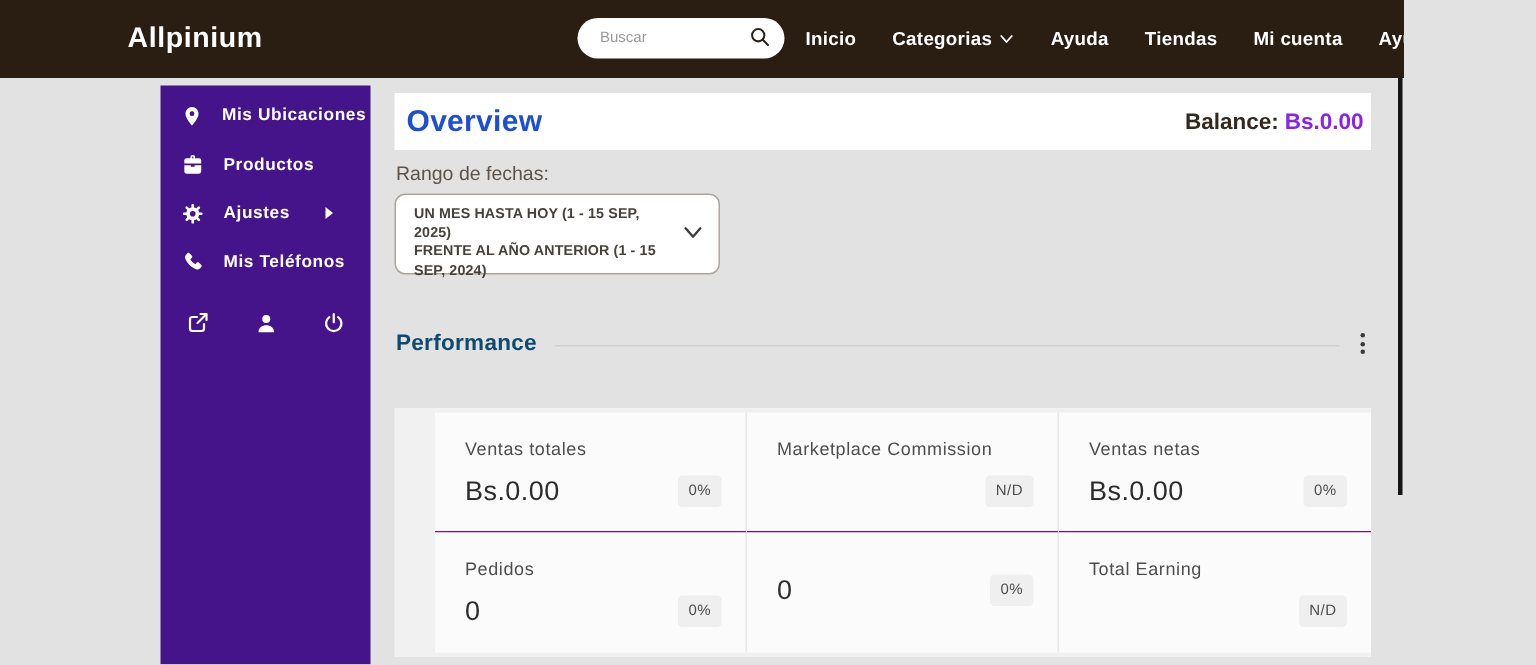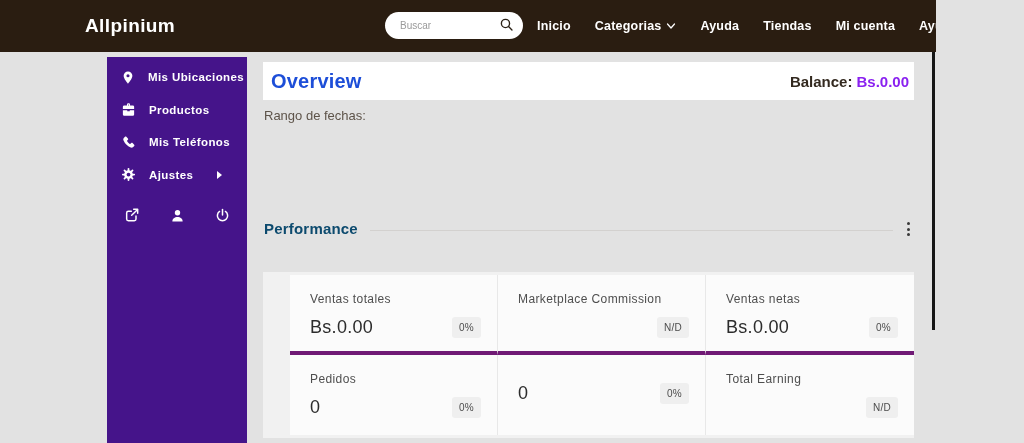--- a/index.html
+++ b/index.html
@@ -50,21 +50,21 @@
   .perf-title { font-size:15px; font-weight:bold; color:#0c4a6e; letter-spacing:.2px; white-space:nowrap; }
   .perf-divider { flex:1; height:1px; background:#d3d1cf; margin:4px 10px 0 12px; }
   .kebab { display:flex; flex-direction:column; gap:2.5px; padding:2px 4px; cursor:pointer; margin-top:2px; }
   .kebab .dot { width:3px; height:3px; border-radius:50%; background:#3a3a3a; }
 
   .cards-panel { position:absolute; top:272px; left:0; width:651px; height:166px; background:#f1f1f1;
           padding:3px 0 3px 27px; }
   .cards-grid { display:grid; grid-template-columns:repeat(3,208px); grid-template-rows:80px 80px; }
   .metric-cell { background:#fbfbfb; border-right:1px solid #e8e8e8; padding:17px 16px 0 20px; }
   .metric-cell:nth-child(3n) { border-right:none; }
-  .metric-cell:nth-child(-n+3) { border-bottom:4px solid #701a75; }
+  .metric-cell:nth-child(-n+3) { border-bottom:1px solid #701a75; }
   .metric-label { font-size:12px; color:#4e4e4e; letter-spacing:.4px; }
   .metric-valuerow { margin-top:11px; display:flex; align-items:center; justify-content:space-between; }
   .metric-value { font-size:18px; color:#2c2c2c; letter-spacing:.3px; min-height:21px; }
   .metric-badge { background:#efefef; color:#4c4c4c; font-size:10px; padding:5px 7px; border-radius:3px; letter-spacing:.3px; }
 
   .scrollbar-thumb { position:absolute; right:1px; top:52px; width:3px; height:278px; background:#161616; }
 </style>
 </head>
 <body>
 
@@ -127,48 +127,48 @@
       <span class="side-label">Mis Ubicaciones</span>
     </div>
 
     <div class="side-item">
       <span>
         <svg width="15" height="15" viewBox="0 0 24 24">
           <path fill="#fff" d="M9.5 5.5V4.2A2.2 2.2 0 0 1 11.7 2h0.6a2.2 2.2 0 0 1 2.2 2.2v1.3h4.3A2.2 2.2 0 0 1 21 7.7v3.4H3V7.7a2.2 2.2 0 0 1 2.2-2.2h4.3zm1.8-1.3v1.3h1.4V4.2a.4.4 0 0 0-.4-.4h-.6a.4.4 0 0 0-.4.4zM3 13h7v1.6h4V13h7v6.8A2.2 2.2 0 0 1 18.8 22H5.2A2.2 2.2 0 0 1 3 19.8V13z"></path>
         </svg>
       </span>
       <span class="side-label">Productos</span>
-    </div>
-
-    <div class="side-item">
-      <span>
-        <svg width="15" height="15" viewBox="0 0 24 24">
-          <path fill="#fff" d="M6.4 2.9c.6-.6 1.5-.6 2.1 0l2.6 2.6c.6.6.6 1.5 0 2.1L9.9 8.8c-.3.3-.4.8-.1 1.2a14.6 14.6 0 0 0 4.2 4.2c.4.2.9.2 1.2-.1l1.2-1.2c.6-.6 1.5-.6 2.1 0l2.6 2.6c.6.6.6 1.5 0 2.1l-1.6 1.6c-1 1-2.6 1.5-4 .9A21.5 21.5 0 0 1 3.9 8.5c-.6-1.4-.1-3 .9-4l1.6-1.6z"></path>
-        </svg>
-      </span>
-      <span class="side-label">Mis Teléfonos</span>
     </div>
 
     <div class="side-item">
       <span>
         <svg width="15" height="15" viewBox="0 0 24 24">
           <g fill="#fff">
             <rect x="10.6" y="1.5" width="2.8" height="21" rx="1.3"></rect>
             <rect x="10.6" y="1.5" width="2.8" height="21" rx="1.3" transform="rotate(45 12 12)"></rect>
             <rect x="10.6" y="1.5" width="2.8" height="21" rx="1.3" transform="rotate(90 12 12)"></rect>
             <rect x="10.6" y="1.5" width="2.8" height="21" rx="1.3" transform="rotate(135 12 12)"></rect>
             <circle cx="12" cy="12" r="7"></circle>
           </g>
           <circle cx="12" cy="12" r="3" fill="#45148a"></circle>
         </svg>
       </span>
       <span class="side-label">Ajustes</span>
       <span class="side-caret"></span>
     </div>
 
+    <div class="side-item">
+      <span>
+        <svg width="15" height="15" viewBox="0 0 24 24">
+          <path fill="#fff" d="M6.4 2.9c.6-.6 1.5-.6 2.1 0l2.6 2.6c.6.6.6 1.5 0 2.1L9.9 8.8c-.3.3-.4.8-.1 1.2a14.6 14.6 0 0 0 4.2 4.2c.4.2.9.2 1.2-.1l1.2-1.2c.6-.6 1.5-.6 2.1 0l2.6 2.6c.6.6.6 1.5 0 2.1l-1.6 1.6c-1 1-2.6 1.5-4 .9A21.5 21.5 0 0 1 3.9 8.5c-.6-1.4-.1-3 .9-4l1.6-1.6z"></path>
+        </svg>
+      </span>
+      <span class="side-label">Mis Teléfonos</span>
+    </div>
+
     <div class="side-footer">
       <button class="icon-btn">
         <span>
           <svg width="16" height="16" viewBox="0 0 24 24" fill="none" stroke="#fff" stroke-width="2.2" stroke-linecap="round" stroke-linejoin="round">
             <path d="M18 13.5V18a2.5 2.5 0 0 1-2.5 2.5h-9A2.5 2.5 0 0 1 4 18V9a2.5 2.5 0 0 1 2.5-2.5H11"></path>
             <polyline points="14.5,3.5 20.5,3.5 20.5,9.5"></polyline>
             <line x1="20" y1="4" x2="11.5" y2="12.5"></line>
           </svg>
         </span>
       </button>
@@ -195,20 +195,29 @@
 
     <div class="overview-band">
       <h1 class="page-title">Overview</h1>
       <div class="balance">
         <span>Balance:</span><span class="balance-value">Bs.0.00</span>
       </div>
     </div>
 
     <div class="date-label">Rango de fechas:</div>
 
+    <div class="date-select">
+      <div class="date-line">UN MES HASTA HOY (1 - 15 SEP, 2025)</div>
+      <div class="date-line">FRENTE AL AÑO ANTERIOR (1 - 15 SEP, 2024)</div>
+      <span class="select-chevron">
+        <svg width="14" height="10" viewBox="0 0 20 14">
+            <polyline points="3,3 10,11 17,3" fill="none" stroke="#3c3c3c" stroke-width="2.2" stroke-linecap="round" stroke-linejoin="round"></polyline>
+          </svg>
+      </span>
+    </div>
 
     <div class="perf-row">
       <span class="perf-title">Performance</span>
       <span class="perf-divider"></span>
       <span class="kebab">
         <span class="dot"></span>
           <span class="dot"></span>
           <span class="dot"></span>
       </span>
     </div>

